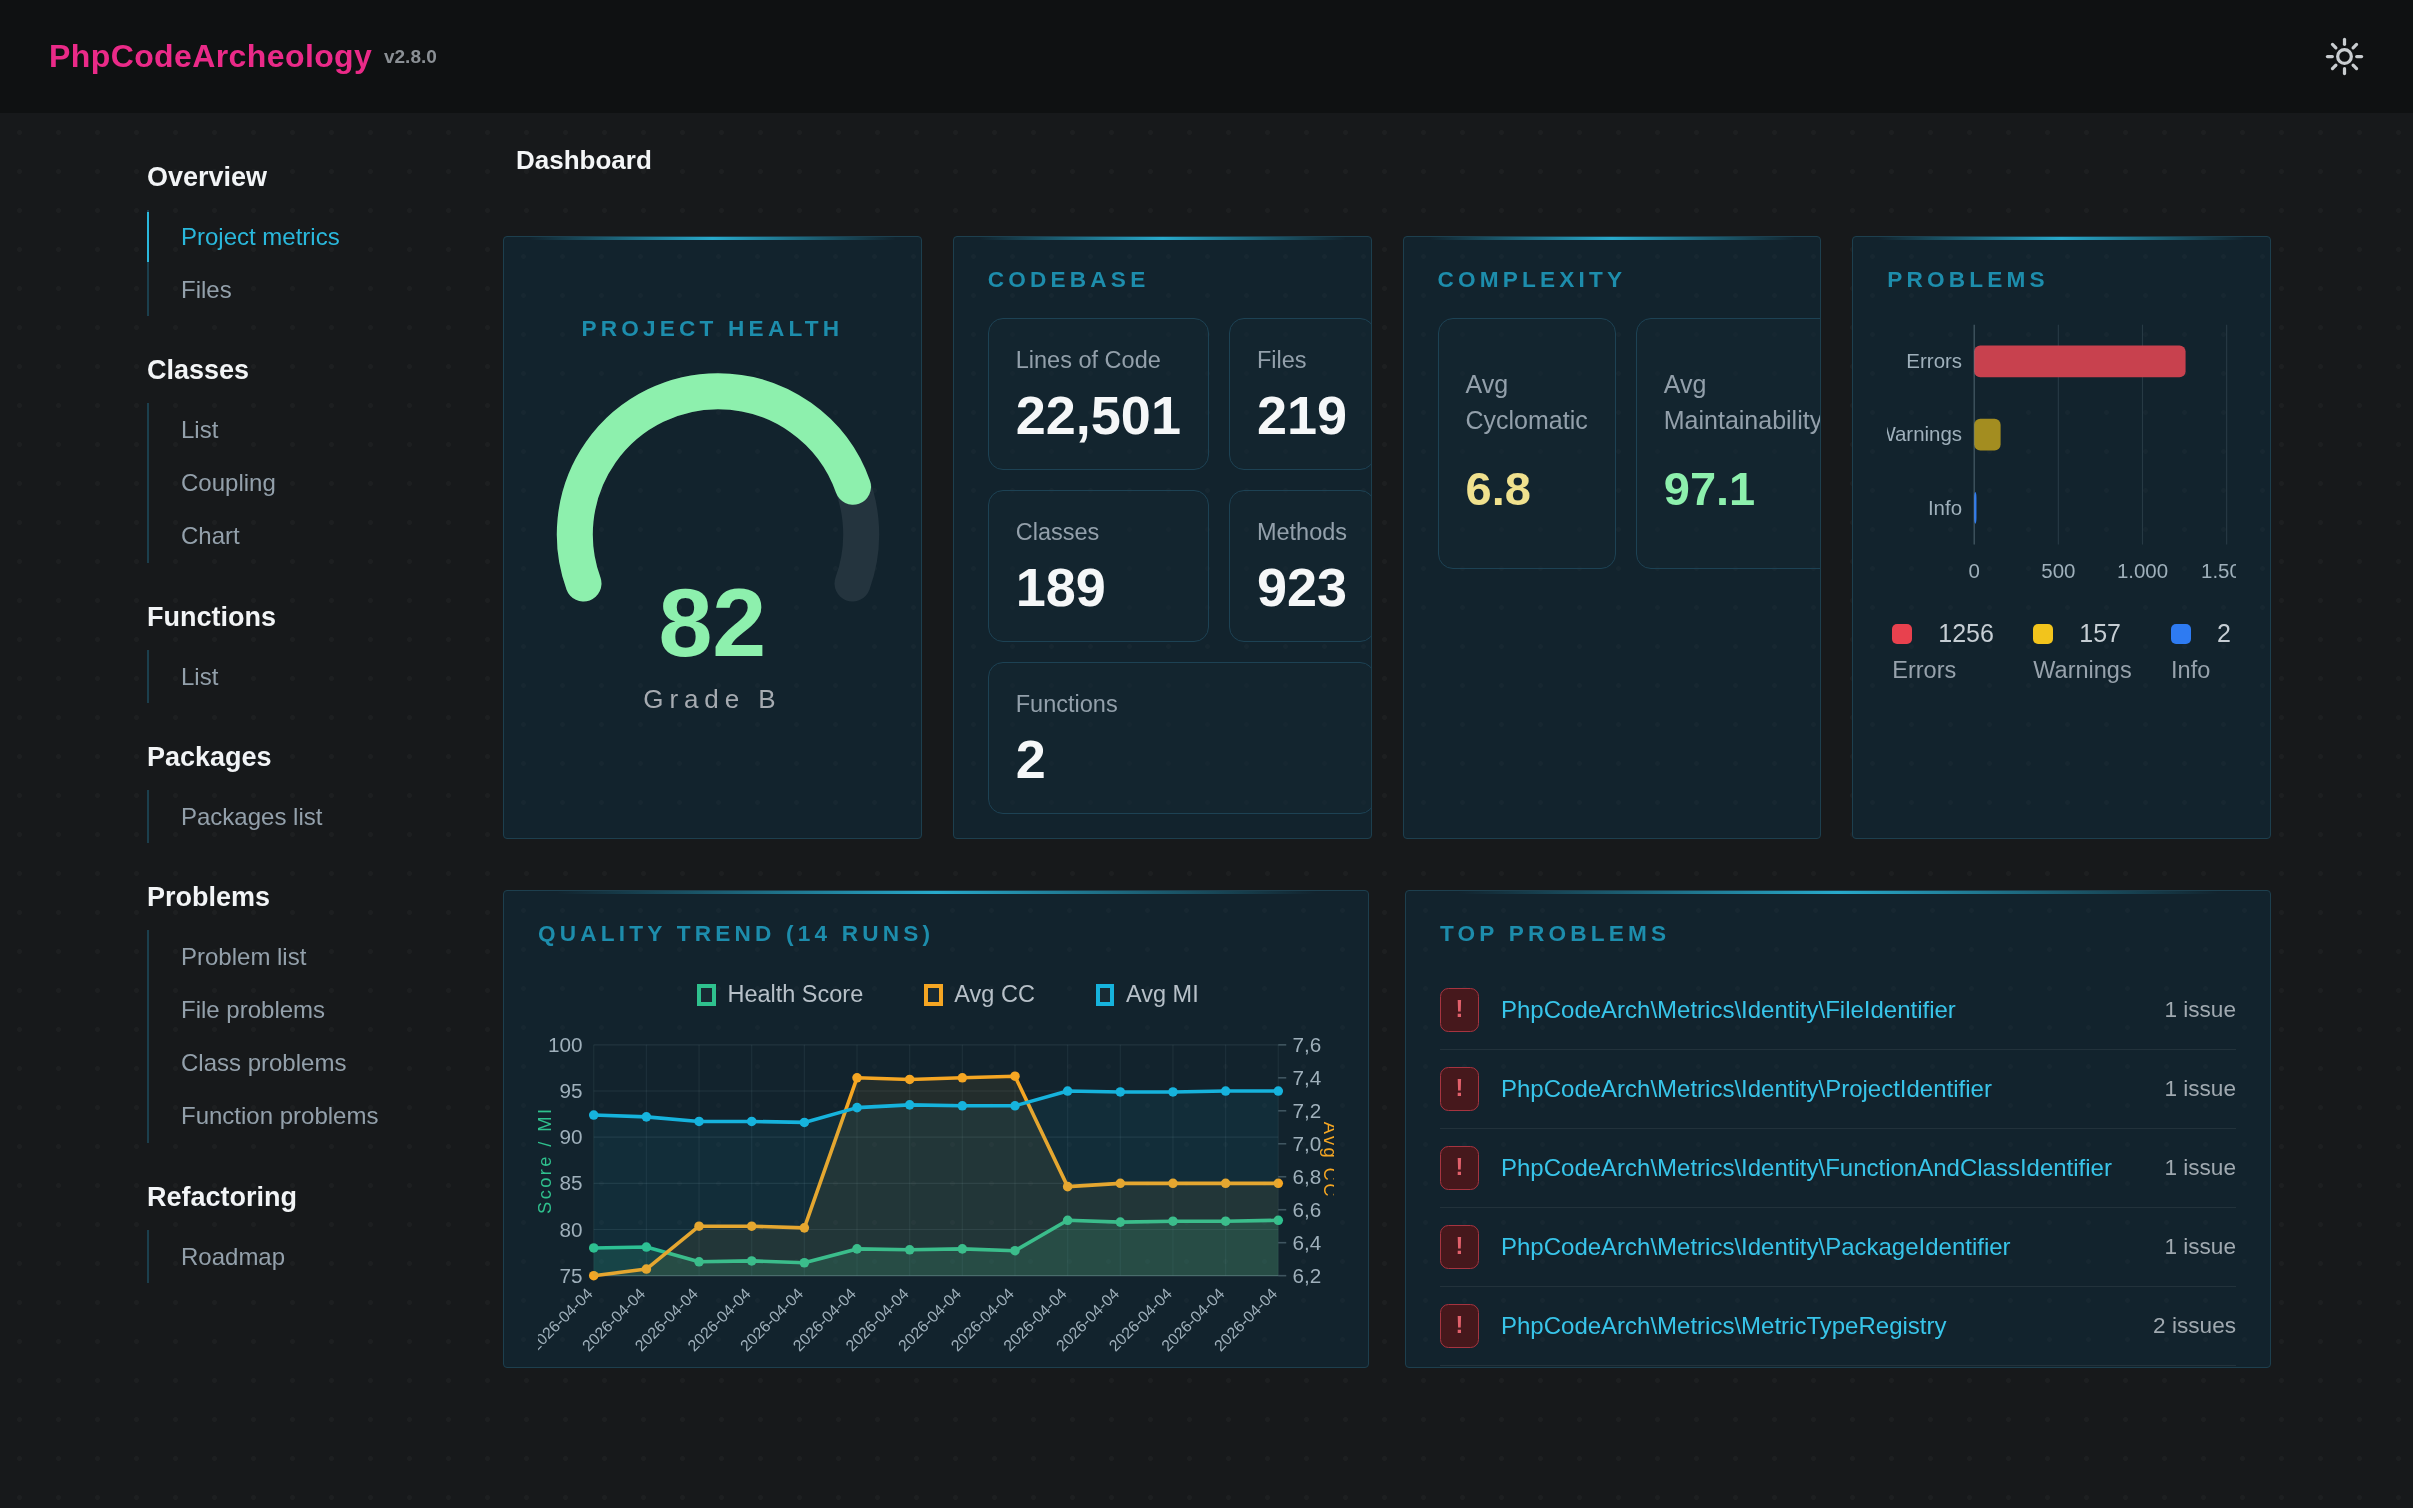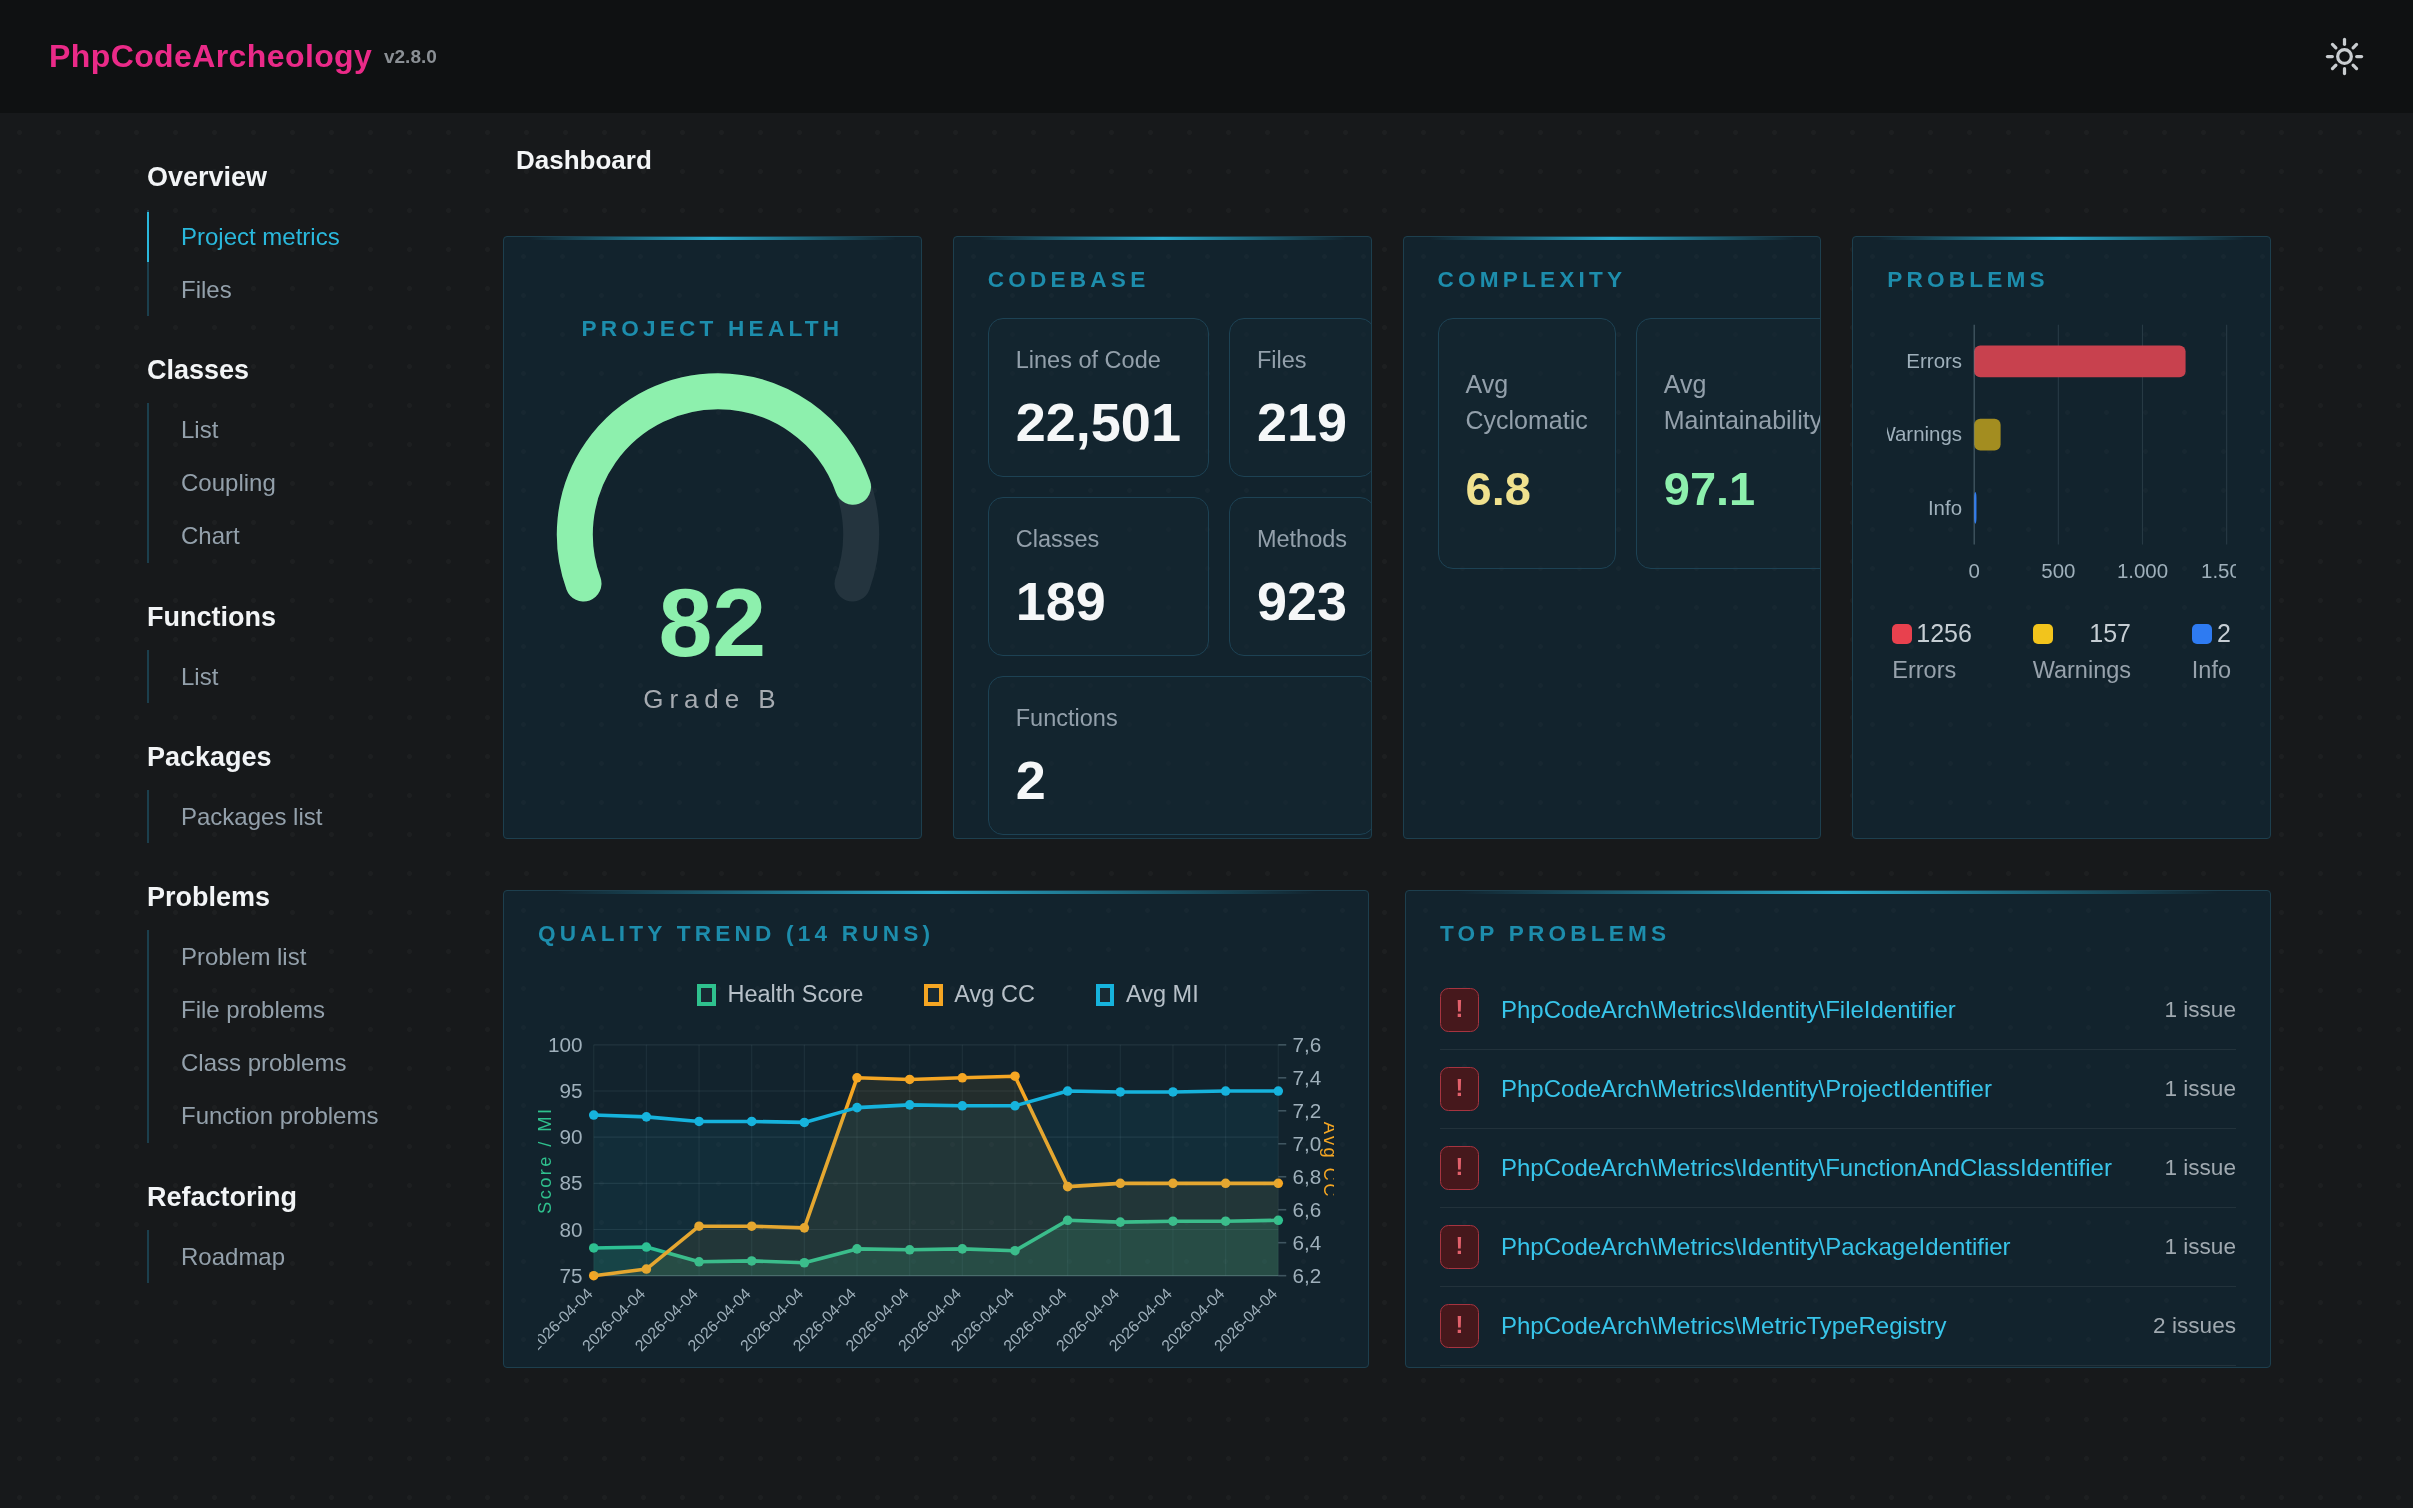--- a/index.html
+++ b/index.html
@@ -50,32 +50,32 @@
   .gauge-text { position:absolute; left:0; right:0; top:210px; text-align:center; }
   .gauge-score { font-size:97px; font-weight:bold; color:#8df0ad; line-height:1; }
   .gauge-grade { font-size:26px; font-weight:normal; color:#a6abb1; letter-spacing:5.9px;
     margin-top:13.4px; }
   
   .tile-grid { display:grid; grid-template-columns:1fr 1fr; gap:20px; margin-top:25px; }
   .tile { background:rgba(22,40,50,0.45); border:1.7px solid #1d4254; border-radius:15px;
     padding:23.5px 27px; min-height:149px; }
   .tile.wide { grid-column:1 / -1; }
   .tile-label { color:#93a0ab; font-size:23.5px; line-height:1.45; }
-  .tile-value { color:#f5f7f8; font-size:54px; font-weight:bold; margin-top:14px; }
+  .tile-value { color:#f5f7f8; font-size:54px; font-weight:bold; margin-top:7px; }
   .tile-value.yellow { color:#f0e18e; }
   .tile-value.green { color:#8df0ad; }
   .cx-tile { min-height:251px; padding-top:47px; }
   .cx-tile .tile-label { font-size:25px; }
   .cx-tile .tile-value { font-size:47px; margin-top:22px; }
   
   .problems-svg { width:100%; margin-top:11.7px; }
   .bar-legend { display:flex; justify-content:space-between; margin-top:8.4px;
     padding:0 5px; }
   .bar-legend-item {}
-  .bar-legend-top { display:flex; align-items:center; gap:4px;justify-content:space-between; }
+  .bar-legend-top { display:flex; align-items:center; gap:26px; }
   .bar-legend-swatch { width:20px; height:20px; border-radius:5px; }
   .bar-legend-count { color:#c6ced4; font-size:25px; }
   .bar-legend-label { color:#97a2ac; font-size:23.5px; margin-top:8.4px; }
   
   .trend-legend { display:flex; justify-content:center; gap:37px; margin-top:34px; }
   .trend-legend-item { display:flex; align-items:center; gap:11.7px;padding-left:24px; }
   .trend-legend-box { width:18.4px; height:22px; background:#182a33; }
   .trend-legend-label { color:#b7c0c8; font-size:23.5px; }
   .trend-svg { width:100%; margin-top:5px; }
   

